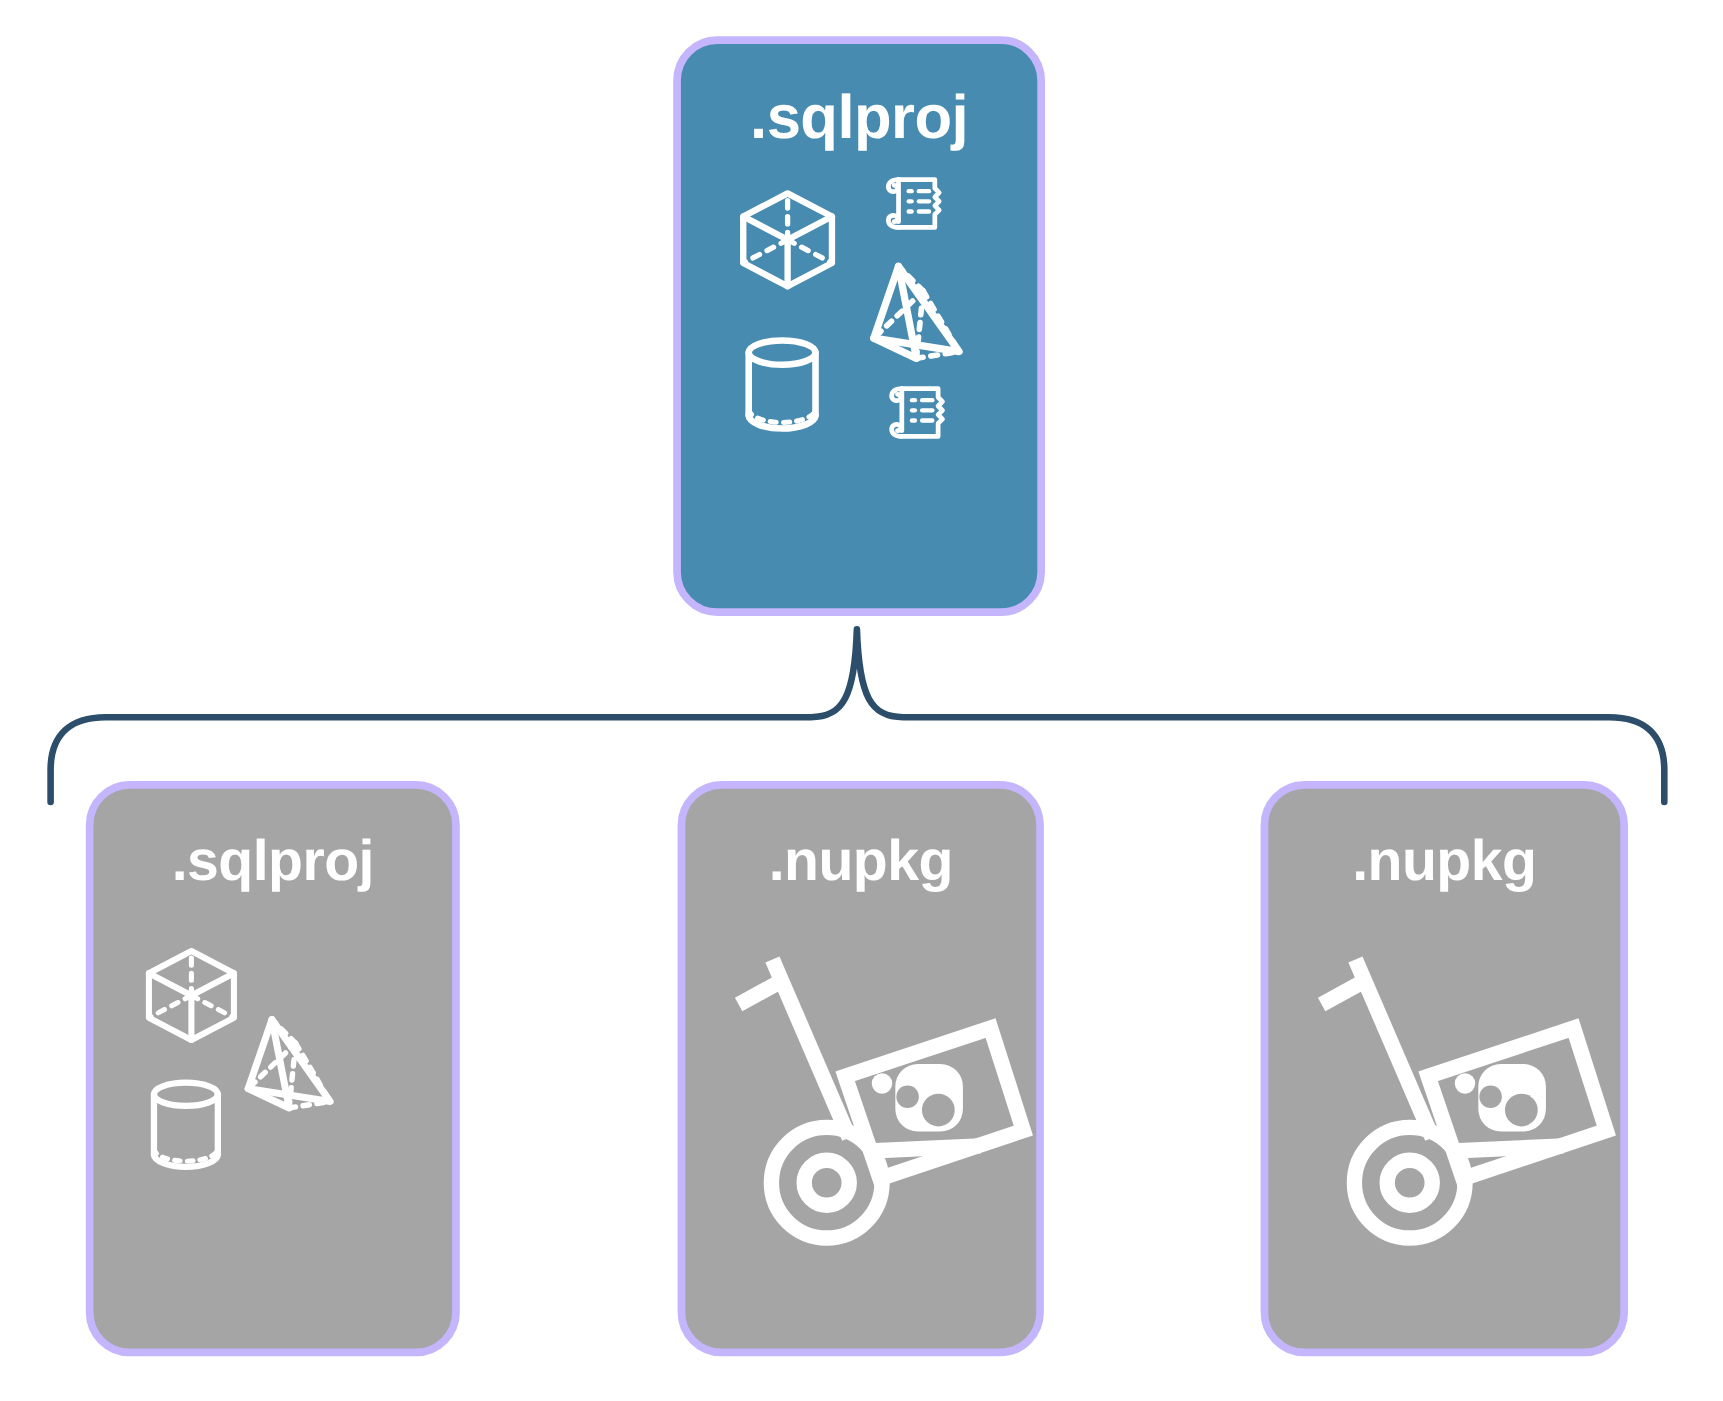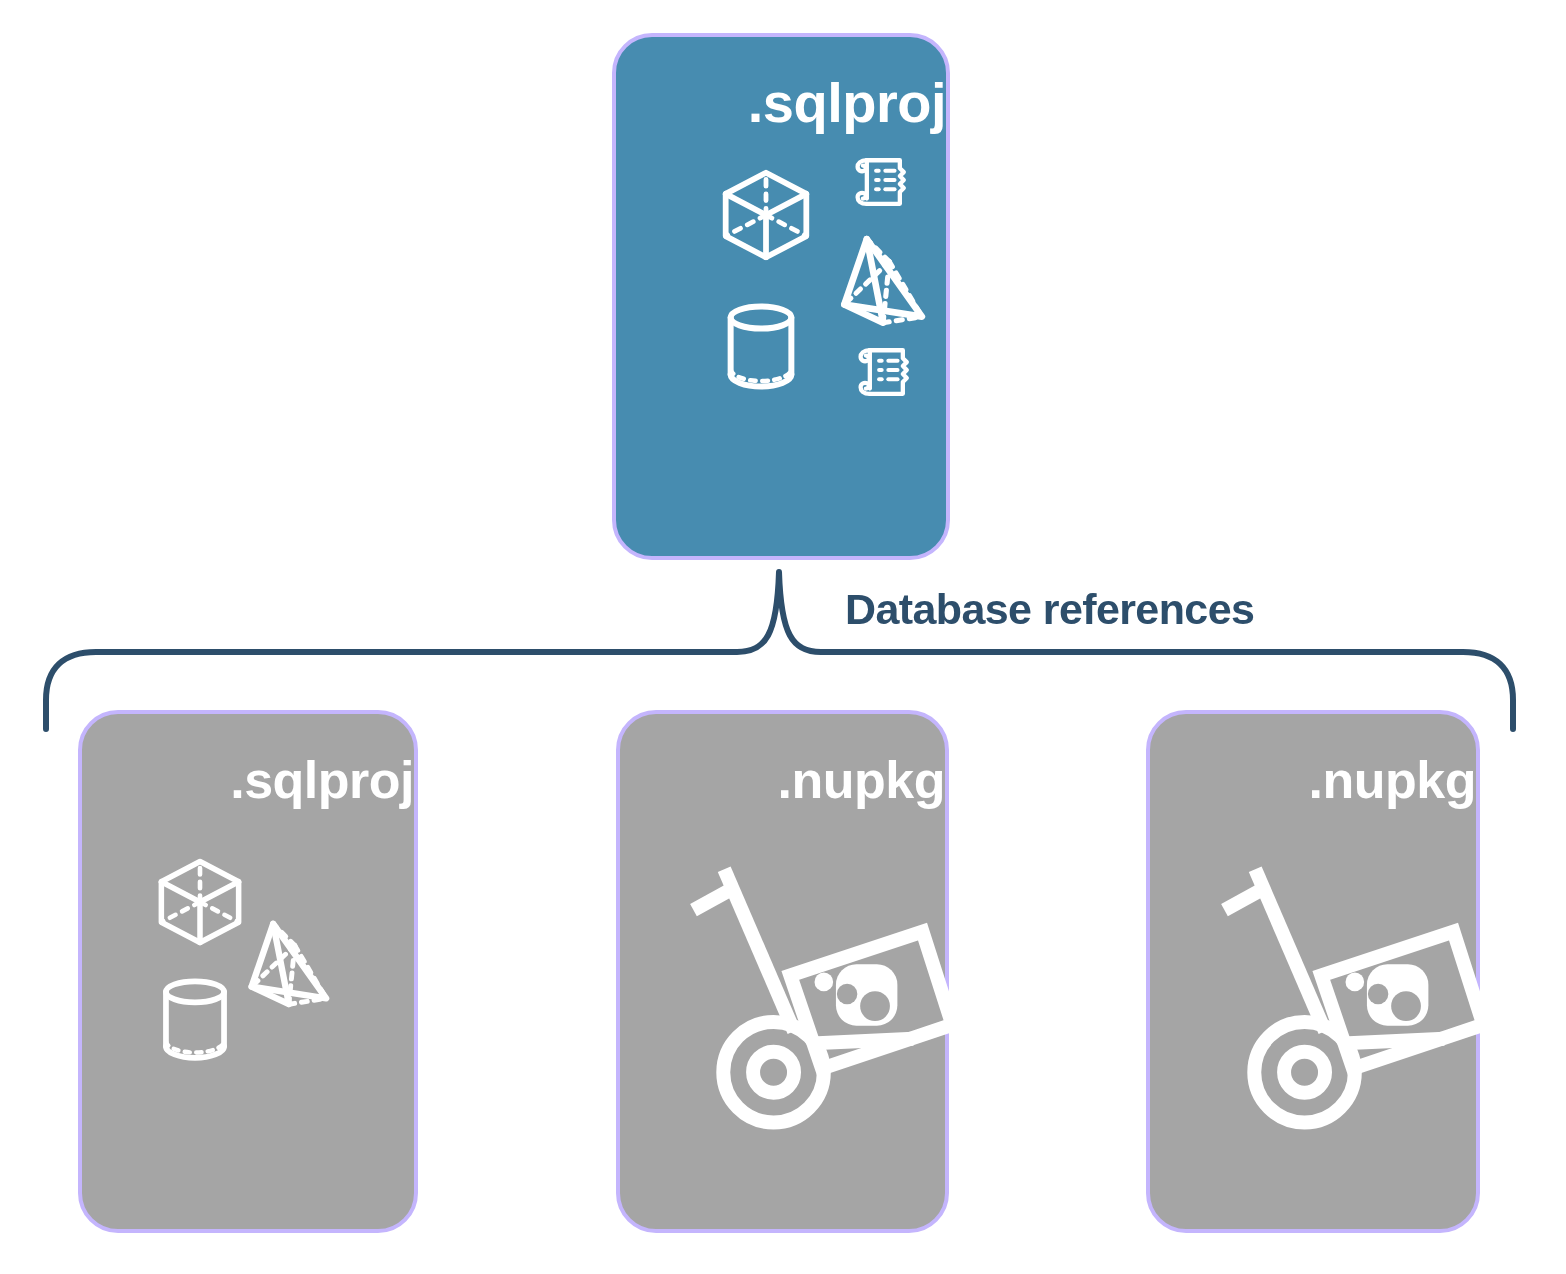--- a/index.html
+++ b/index.html
@@ -19,25 +19,25 @@
     position: absolute;
     top: 0;
     left: 0;
     width: 1566px;
     height: 1274px;
   }
 
   .card {
     position: absolute;
     box-sizing: border-box;
-    border: 4px solid #c4b5fd;
+    border: 7px solid #c4b5fd;
     border-radius: 40px;
     display: flex;
     flex-direction: column;
-    align-items: flex-end;
+    align-items: center;
   }
 
   .card.teal   { background: #478cb0; }
   .card.gray   { background: #a5a5a5; }
 
   .card-title {
     color: #ffffff;
     font-weight: bold;
     letter-spacing: -0.5px;
     text-align: center;
@@ -283,15 +283,14 @@
              L 46 700
              C 46 668 64 652 96 652
              L 737 652
              C 766 652 777 634 779 572
              C 781 634 792 652 821 652
              L 1463 652
              C 1495 652 1513 668 1513 700
              L 1513 729" fill="none" stroke="#2d4e6b" stroke-width="6" stroke-linecap="round" stroke-linejoin="round"></path>
   </svg>
 
-  <div id="brace-label">Database references</div>
 
 </div>
 
 </body></html>

